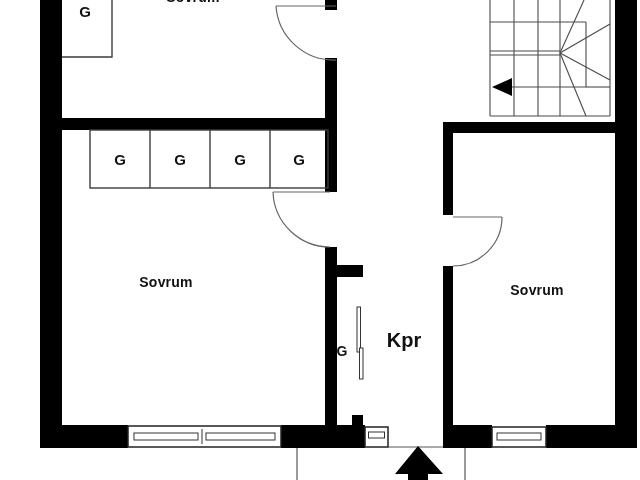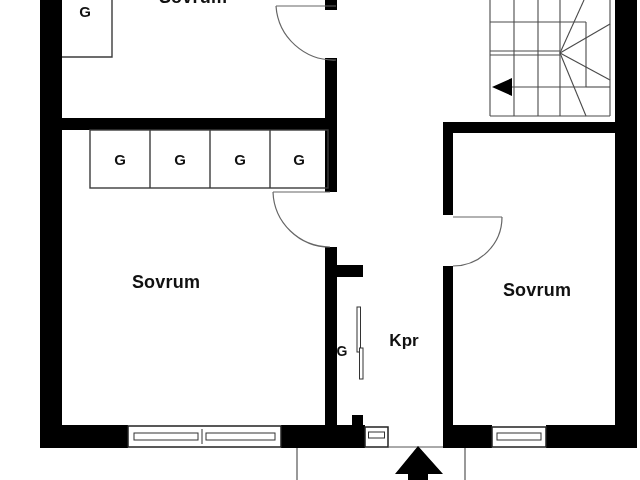--- a/index.html
+++ b/index.html
@@ -6,23 +6,23 @@
   .plan {
     position:relative; width:640px; height:480px; background:#fff;
     overflow:hidden; font-family:"Liberation Sans", sans-serif;
   }
   .plan svg { position:absolute; left:0; top:0; }
   .lbl {
     position:absolute; transform:translate(-50%,-50%);
     font-weight:700; color:#111; white-space:nowrap; line-height:1;
     user-select:none;
   }
-  .lbl-room  { font-size:18px; letter-spacing:0.2px; }
+  .lbl-room  { font-size:14px; letter-spacing:0.2px; }
   .lbl-g     { font-size:15px; }
-  .lbl-kpr   { font-size:17px; }
+  .lbl-kpr   { font-size:20px; }
   .lbl-gsm   { font-size:14px; }
 </style>
 </head>
 <body>
 
 <div class="plan">
 
   <svg width="640" height="480" viewBox="0 0 640 480">
 
     <g fill="#000" shape-rendering="crispEdges">

